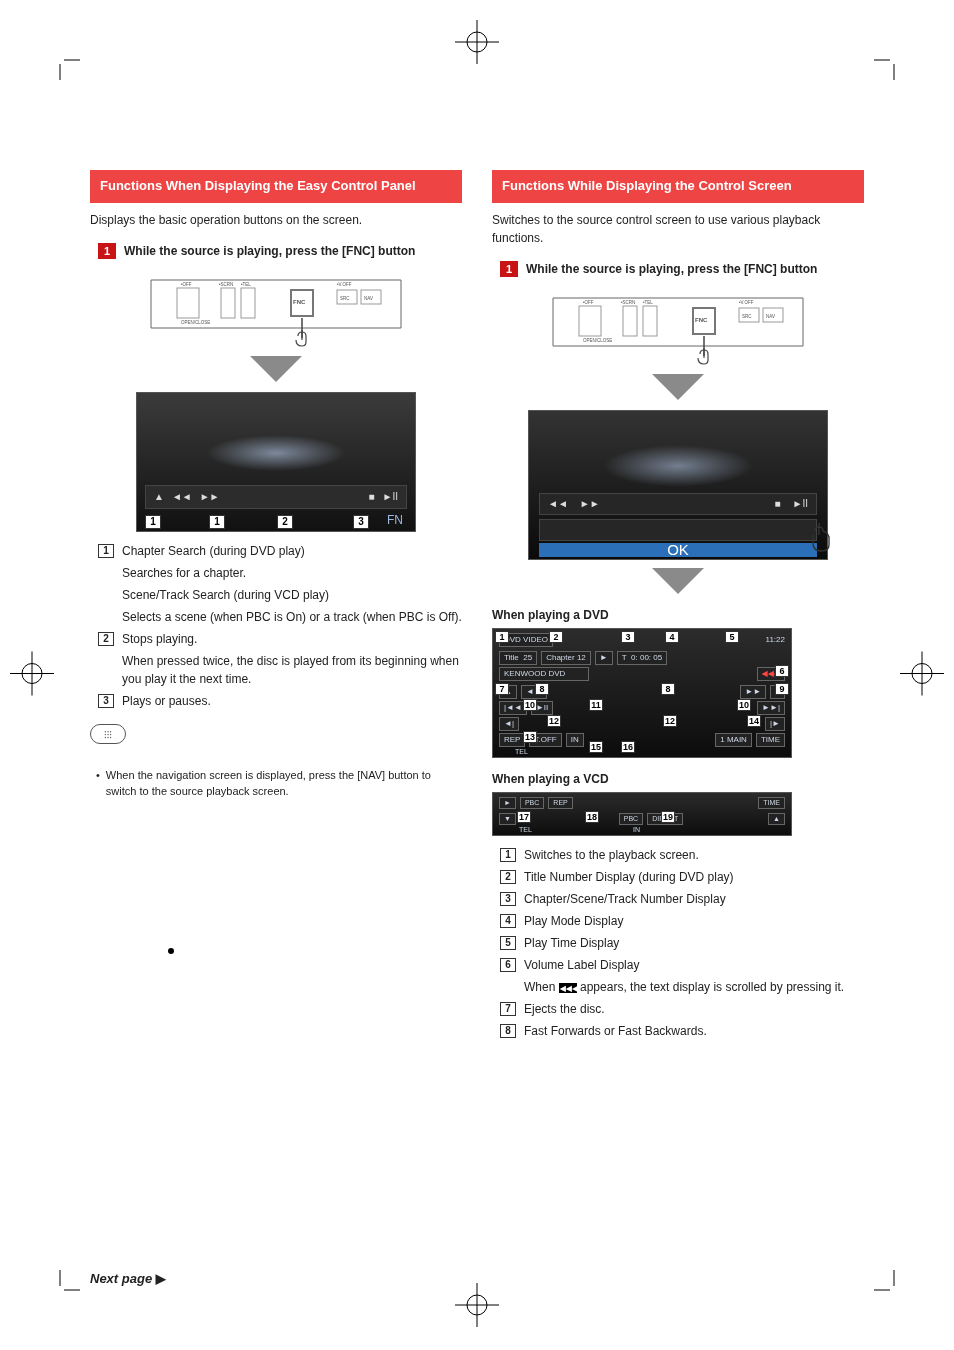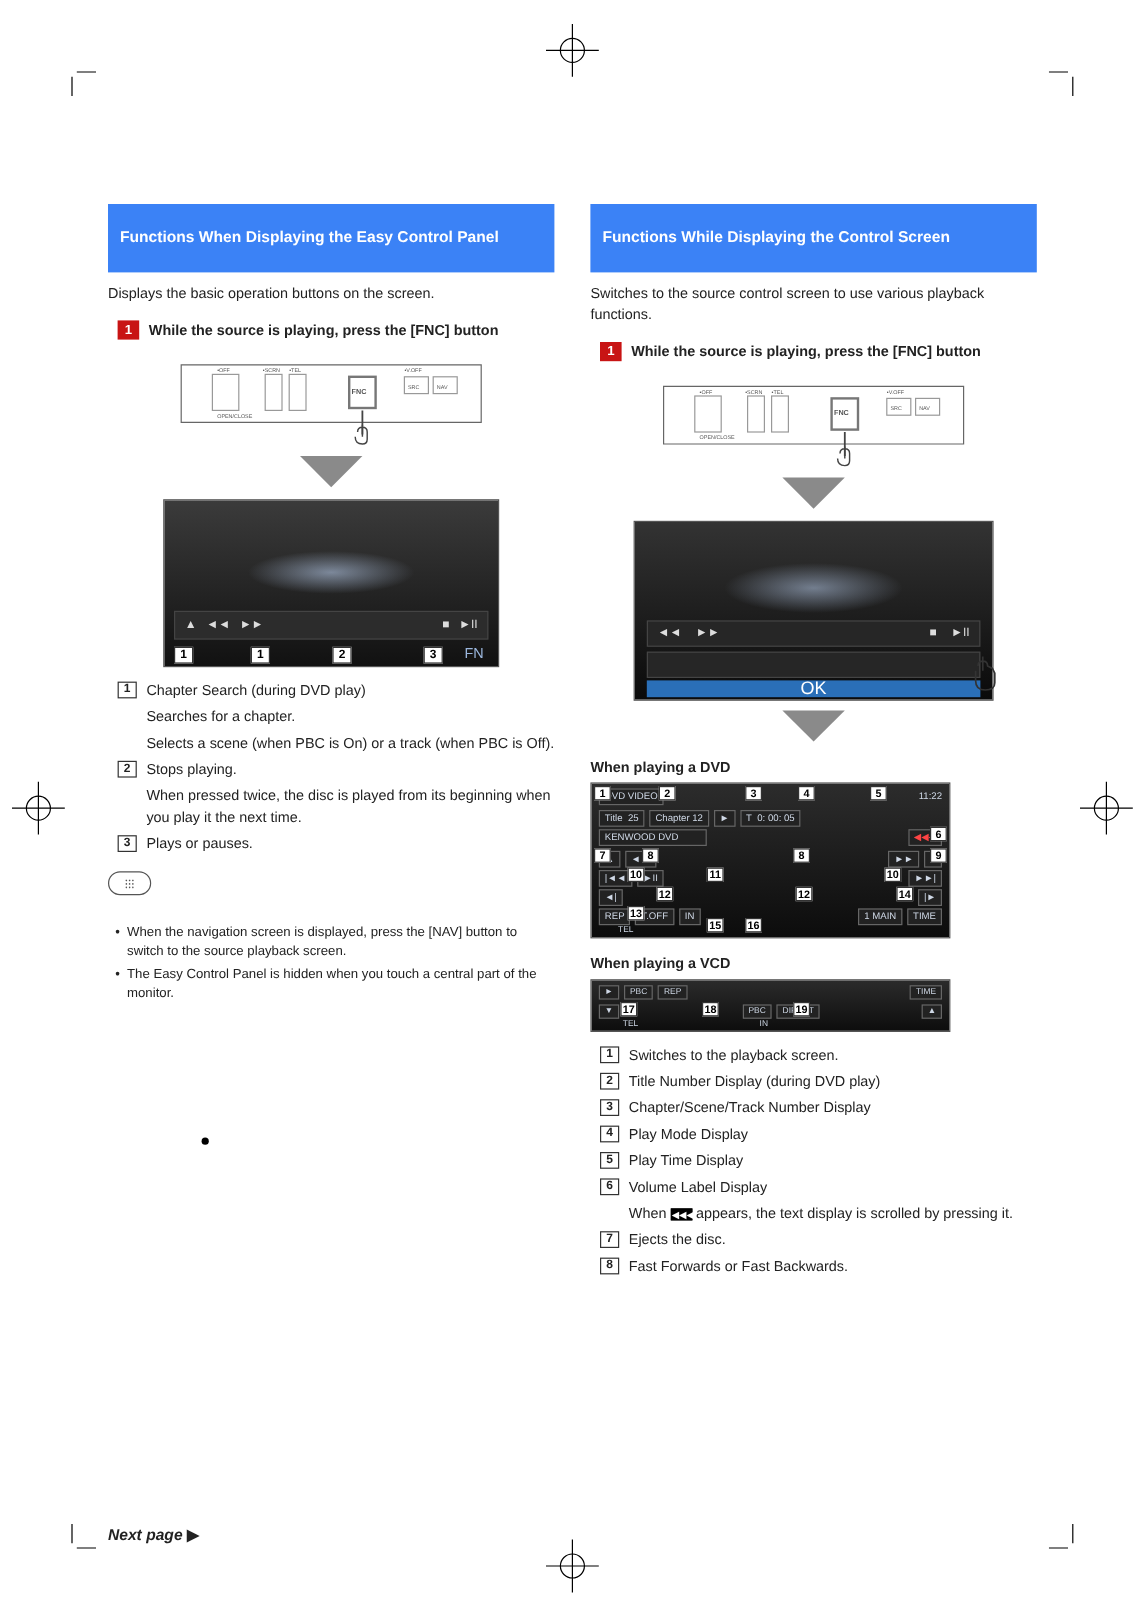--- a/index.html
+++ b/index.html
@@ -9,24 +9,24 @@
     background: #fff;
     font-family: "Helvetica Neue", Arial, sans-serif;
     font-size: 12px;
     color: #222;
     position: relative;
     padding: 170px 90px 60px 90px;
   }
   .columns { display: flex; gap: 30px; }
   .col { flex: 1; min-width: 0; }
   .section-header {
-    background: #3b82f6;
+    background: #ef4444;
     color: #fff;
     font-weight: bold;
-    padding: 20px 10px;
+    padding: 8px 10px;
     font-size: 13px;
     line-height: 1.3;
     margin-bottom: 8px;
   }
   .body-text {
     font-size: 12px;
     line-height: 1.5;
     margin: 8px 0 14px 0;
   }
   .step {
@@ -279,41 +279,39 @@
       <div class="callout n2">2</div>
       <div class="callout n3">3</div>
     </div>
 
     <div class="list">
       <div class="list-item">
         <span class="num-box">1</span>
         <span class="txt">Chapter Search (during DVD play)</span>
       </div>
       <div class="sub">Searches for a chapter.</div>
+      <div class="sub">Scene/Track Search (during VCD play)</div>
       <div class="sub">Selects a scene (when PBC is On) or a track (when PBC is Off).</div>
 
       <div class="list-item">
         <span class="num-box">2</span>
         <span class="txt">Stops playing.</span>
       </div>
       <div class="sub">When pressed twice, the disc is played from its beginning when you play it the next time.</div>
 
       <div class="list-item">
         <span class="num-box">3</span>
         <span class="txt">Plays or pauses.</span>
       </div>
     </div>
 
     <div class="note-icon">⁝⁝⁝</div>
     <div class="bullets">
       <div class="b">
           <span>When the navigation screen is displayed, press the [NAV] button to switch to the source playback screen.</span>
-        </div>
-      <div class="b">
-          <span>The Easy Control Panel is hidden when you touch a central part of the monitor.</span>
         </div>
     </div>
   </div>
 
   <div class="col">
     <div class="section-header">Functions While Displaying the Control Screen</div>
     <p class="body-text">Switches to the source control screen to use various playback functions.</p>
 
     <div class="step">
       <span class="step-num">1</span>

